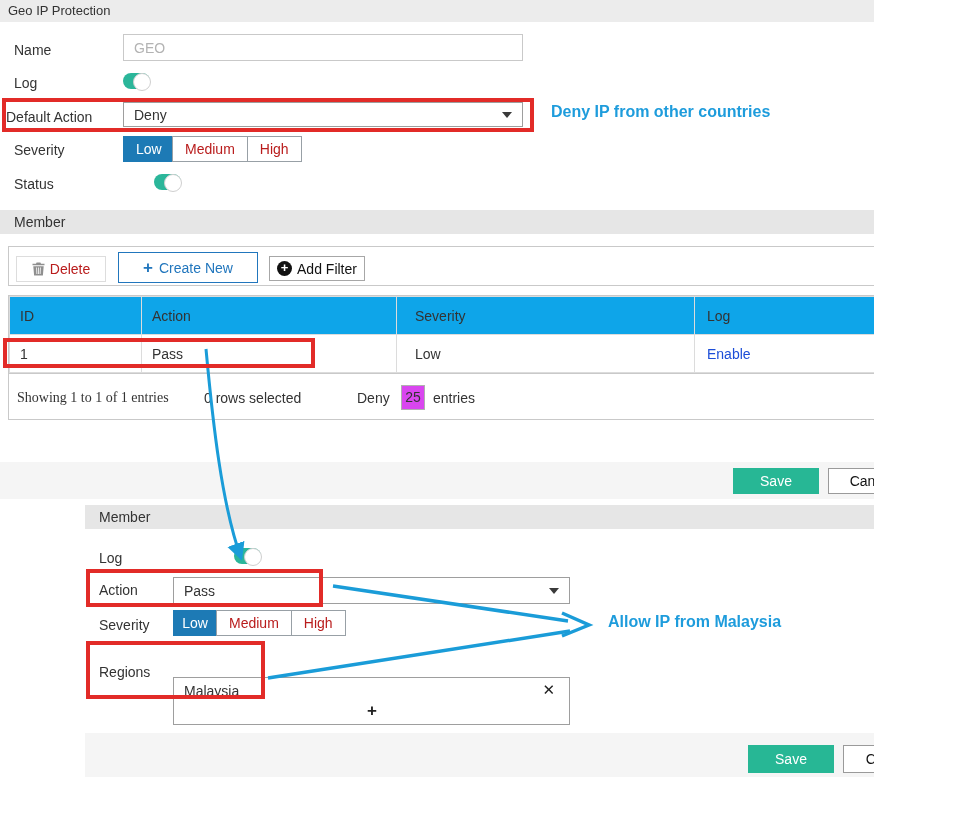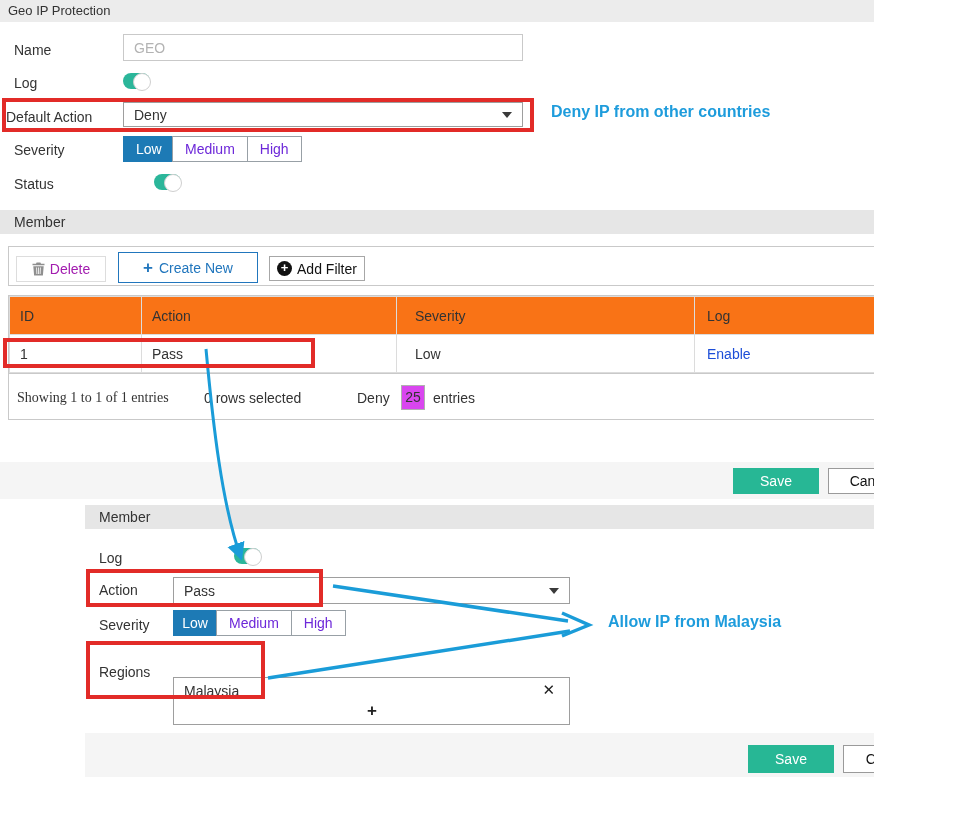--- a/index.html
+++ b/index.html
@@ -56,50 +56,50 @@
   .toggle::after {
     content: ''; position: absolute; right: -1px; top: 0;
     width: 16px; height: 16px; border-radius: 50%;
     background: #fff; border: 1px solid #cfcfcf;
   }
 
   
   .seg { display: flex; }
   .seg .opt {
     height: 26px; line-height: 24px; padding: 0 12px; font-size: 14px;
-    border: 1px solid #98a0a6; background: #fff; color: #6d28d9;
+    border: 1px solid #98a0a6; background: #fff; color: #b91c1c;
     margin-left: -1px; cursor: pointer; text-align: center;
   }
   .seg .opt:first-child { margin-left: 0; }
   .seg .opt.sel { background: #1d7ab5; border-color: #1d7ab5; color: #fff; }
 
   
   .toolbar-box { border: 1px solid #c9c9c9; background: #fff; }
   .btn {
     display: inline-flex; align-items: center; justify-content: center;
     font-size: 14px; background: #fff; cursor: pointer; white-space: nowrap;
   }
-  .btn-delete { border: 1px solid #ddd; color: #a21caf; gap: 5px; }
+  .btn-delete { border: 1px solid #ddd; color: #b91c1c; gap: 5px; }
   .btn-create { border: 1px solid #2176bd; color: #2176bd; gap: 6px; }
   .btn-filter { border: 1px solid #a7a7a7; color: #111; gap: 5px; }
   .plus-glyph { font-size: 17px; font-weight: bold; line-height: 1; }
   .circle-plus {
     width: 15px; height: 15px; border-radius: 50%; background: #111;
     color: #fff; font-size: 13px; font-weight: bold; line-height: 14px;
     text-align: center; display: inline-block;
   }
 
   
   .grid-box { border: 1px solid #c9c9c9; background: #fff; }
   table.grid { border-collapse: collapse; width: 100%; table-layout: fixed; }
   table.grid th, table.grid td {
     border: 1px solid #dcdcdc; font-size: 14px; text-align: left;
     height: 38px; padding: 0 10px; font-weight: normal; color: #333;
   }
-  table.grid th { background: #f97316; }
+  table.grid th { background: #0ea5e9; }
   table.grid td.enable { color: #1d4ed8; }
   .pager { position: relative; height: 48px; border-top: 1px solid #c9c9c9; font-size: 14px; }
   .page-size-box {
     border: 1px solid #b0b0b0; width: 24px; height: 25px; text-align: center;
     line-height: 23px; font-size: 14px; background: #d946ef;
   }
 
   
   .band { background: #f5f5f5; }
   .btn-save {

